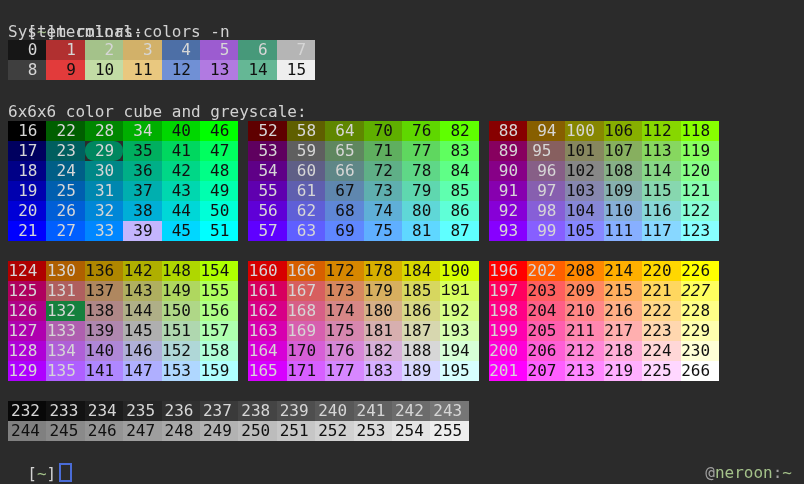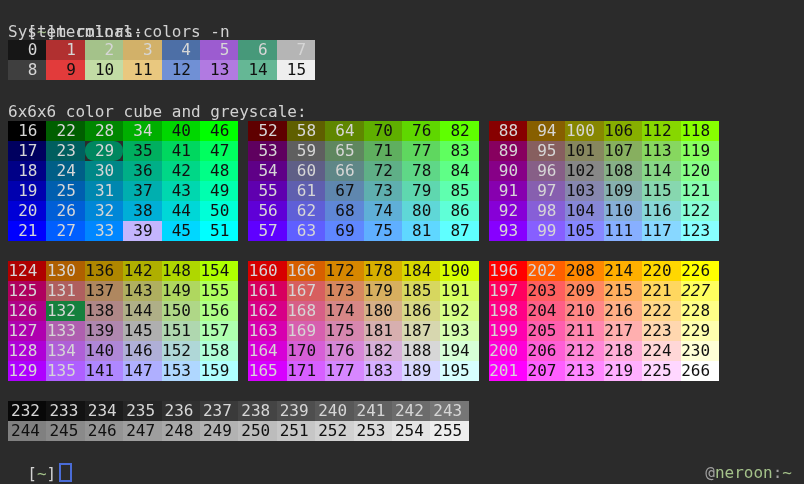--- a/index.html
+++ b/index.html
@@ -170,21 +170,21 @@
       <div class="crow">
         <span class="cell fg-l" style="background: rgb(135, 0, 0);">88</span>
         <span class="cell fg-l" style="background: rgb(135, 95, 0);">94</span>
         <span class="cell fg-l" style="background: rgb(135, 135, 0);">100</span>
         <span class="cell fg-d" style="background: rgb(135, 175, 0);">106</span>
         <span class="cell fg-d" style="background: rgb(135, 215, 0);">112</span>
         <span class="cell fg-d" style="background: rgb(135, 255, 0);">118</span>
       </div>
       <div class="crow">
         <span class="cell fg-l" style="background: rgb(135, 0, 95);">89</span>
-        <span class="cell fg-l" style="background: rgb(135, 95, 95);">95</span>
+        <span class="cell fg-l" style="background: rgb(135, 95, 95); text-align: center;">95</span>
         <span class="cell fg-d" style="background: rgb(135, 135, 95);">101</span>
         <span class="cell fg-d" style="background: rgb(135, 175, 95);">107</span>
         <span class="cell fg-d" style="background: rgb(135, 215, 95);">113</span>
         <span class="cell fg-d" style="background: rgb(135, 255, 95);">119</span>
       </div>
       <div class="crow">
         <span class="cell fg-l" style="background: rgb(135, 0, 135);">90</span>
         <span class="cell fg-l" style="background: rgb(135, 95, 135);">96</span>
         <span class="cell fg-d" style="background: rgb(135, 135, 135);">102</span>
         <span class="cell fg-d" style="background: rgb(135, 175, 135);">108</span>
@@ -276,21 +276,21 @@
         <span class="cell fg-d" style="background: rgb(215, 175, 0);">178</span>
         <span class="cell fg-d" style="background: rgb(215, 215, 0);">184</span>
         <span class="cell fg-d" style="background: rgb(215, 255, 0);">190</span>
       </div>
       <div class="crow">
         <span class="cell fg-l" style="background: rgb(215, 0, 95);">161</span>
         <span class="cell fg-l" style="background: rgb(215, 95, 95);">167</span>
         <span class="cell fg-d" style="background: rgb(215, 135, 95);">173</span>
         <span class="cell fg-d" style="background: rgb(215, 175, 95);">179</span>
         <span class="cell fg-d" style="background: rgb(215, 215, 95);">185</span>
-        <span class="cell fg-d" style="background: rgb(215, 255, 95);">191</span>
+        <span class="cell fg-d" style="background: rgb(215, 255, 95); font-family: Liberation Mono, monospace;">191</span>
       </div>
       <div class="crow">
         <span class="cell fg-l" style="background: rgb(215, 0, 135);">162</span>
         <span class="cell fg-l" style="background: rgb(215, 95, 135);">168</span>
         <span class="cell fg-d" style="background: rgb(215, 135, 135);">174</span>
         <span class="cell fg-d" style="background: rgb(215, 175, 135);">180</span>
         <span class="cell fg-d" style="background: rgb(215, 215, 135);">186</span>
         <span class="cell fg-d" style="background: rgb(215, 255, 135);">192</span>
       </div>
       <div class="crow">

